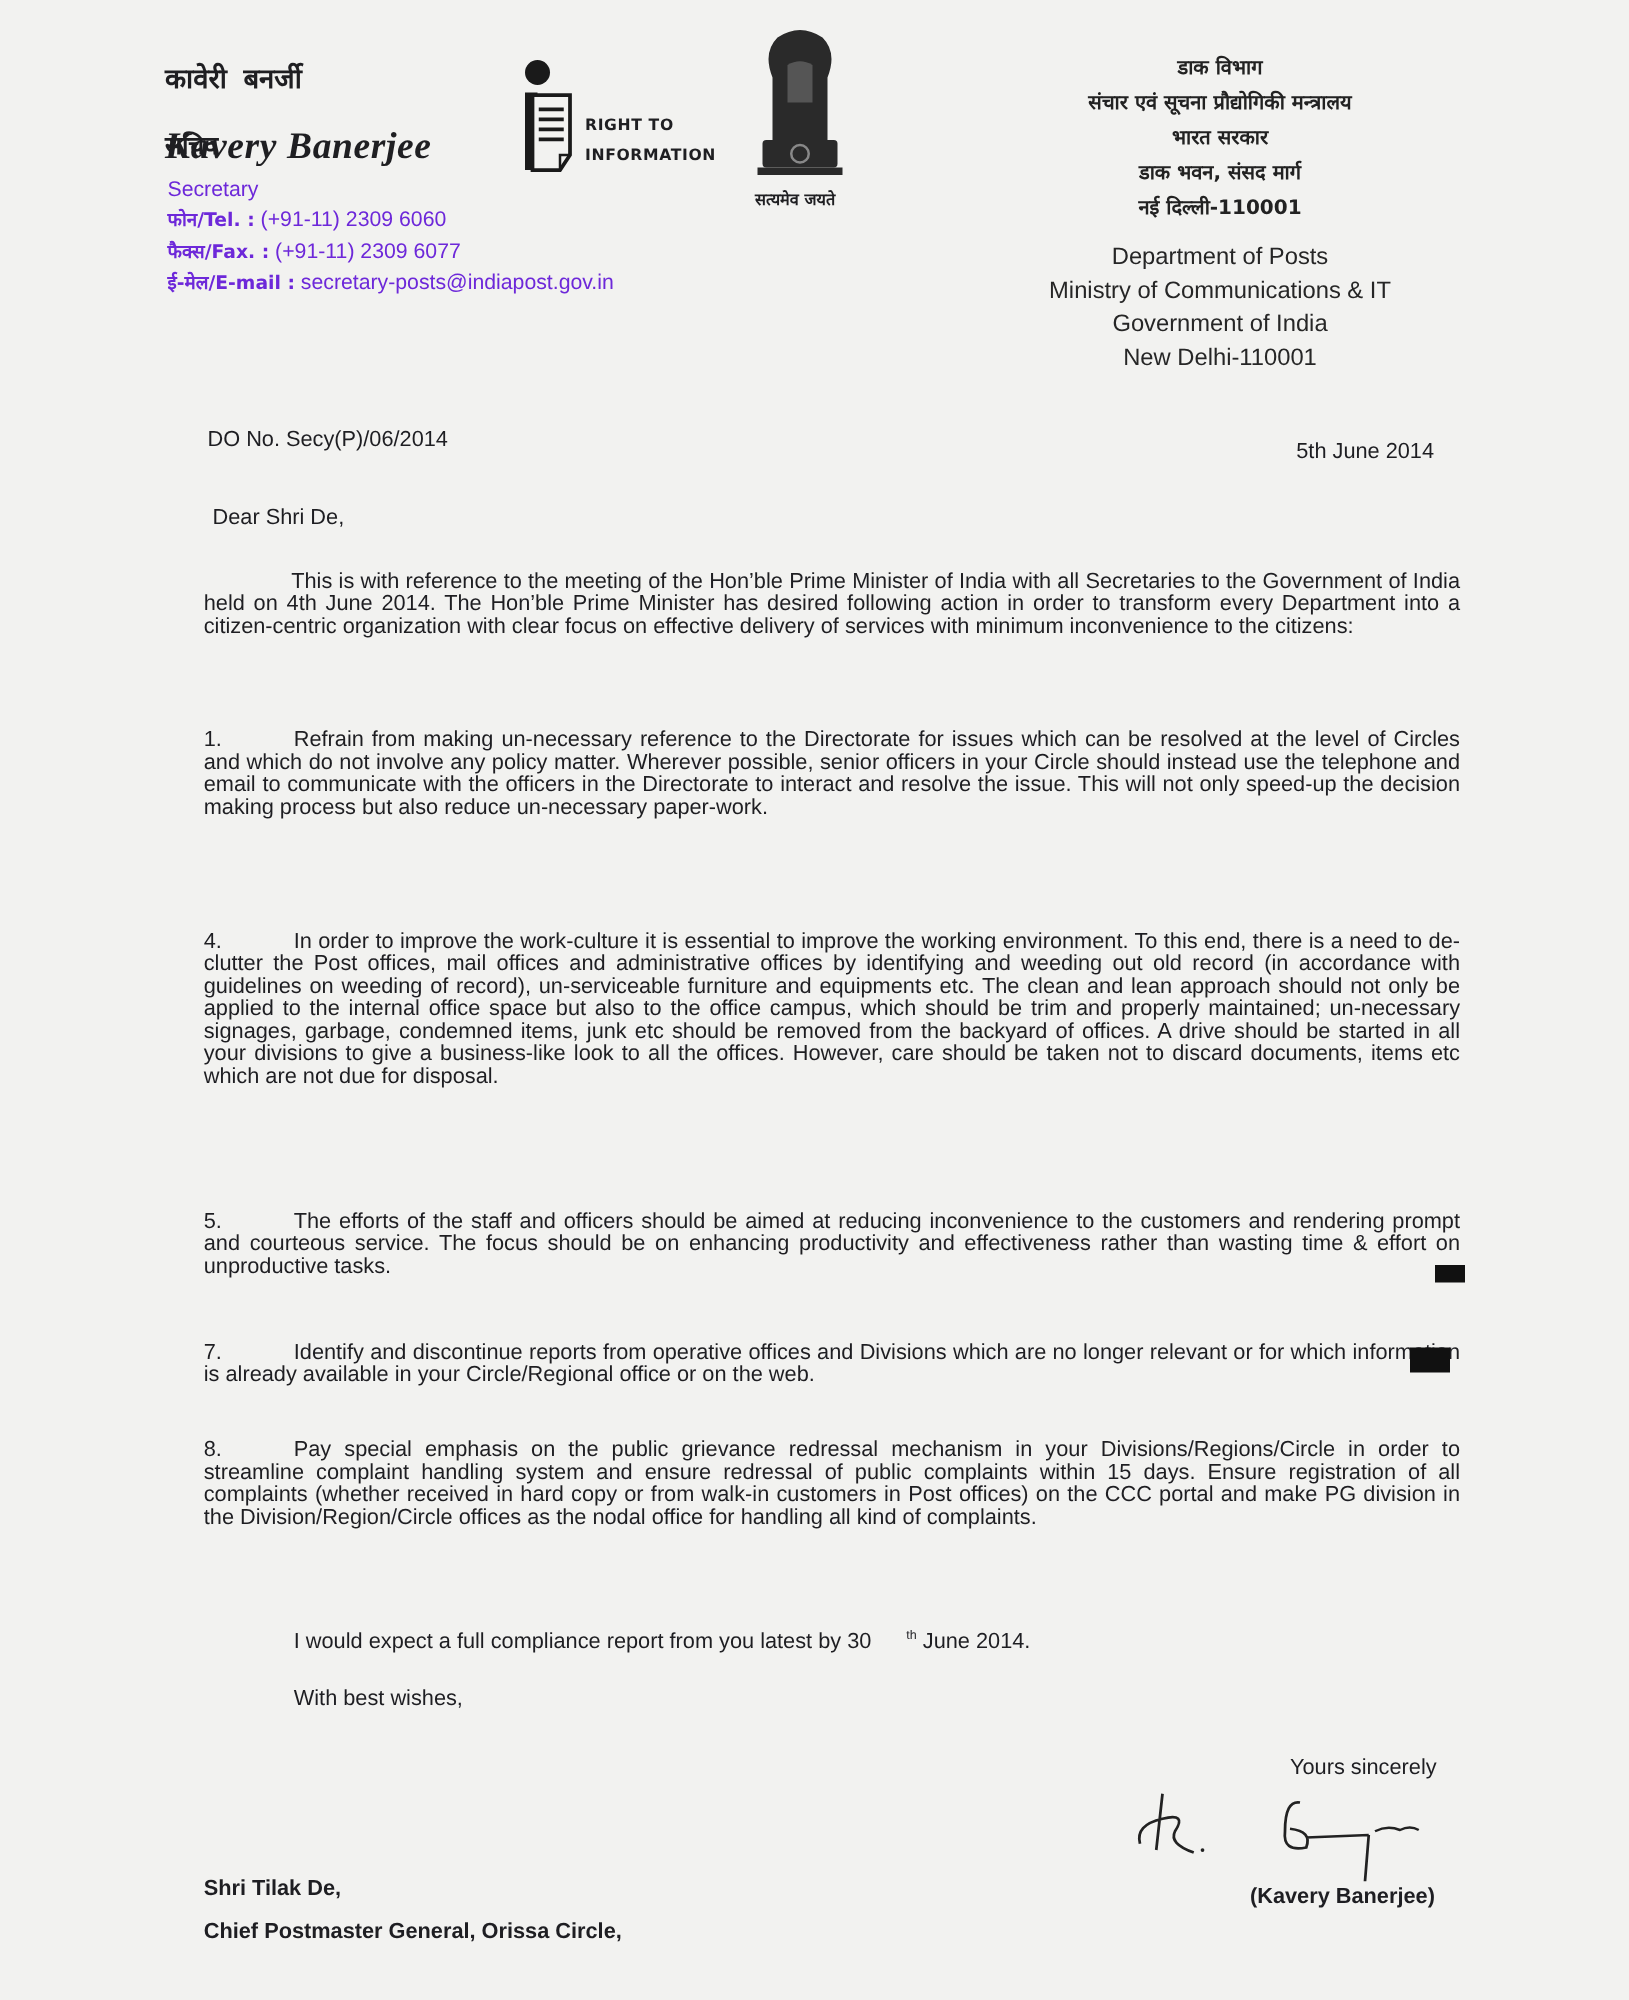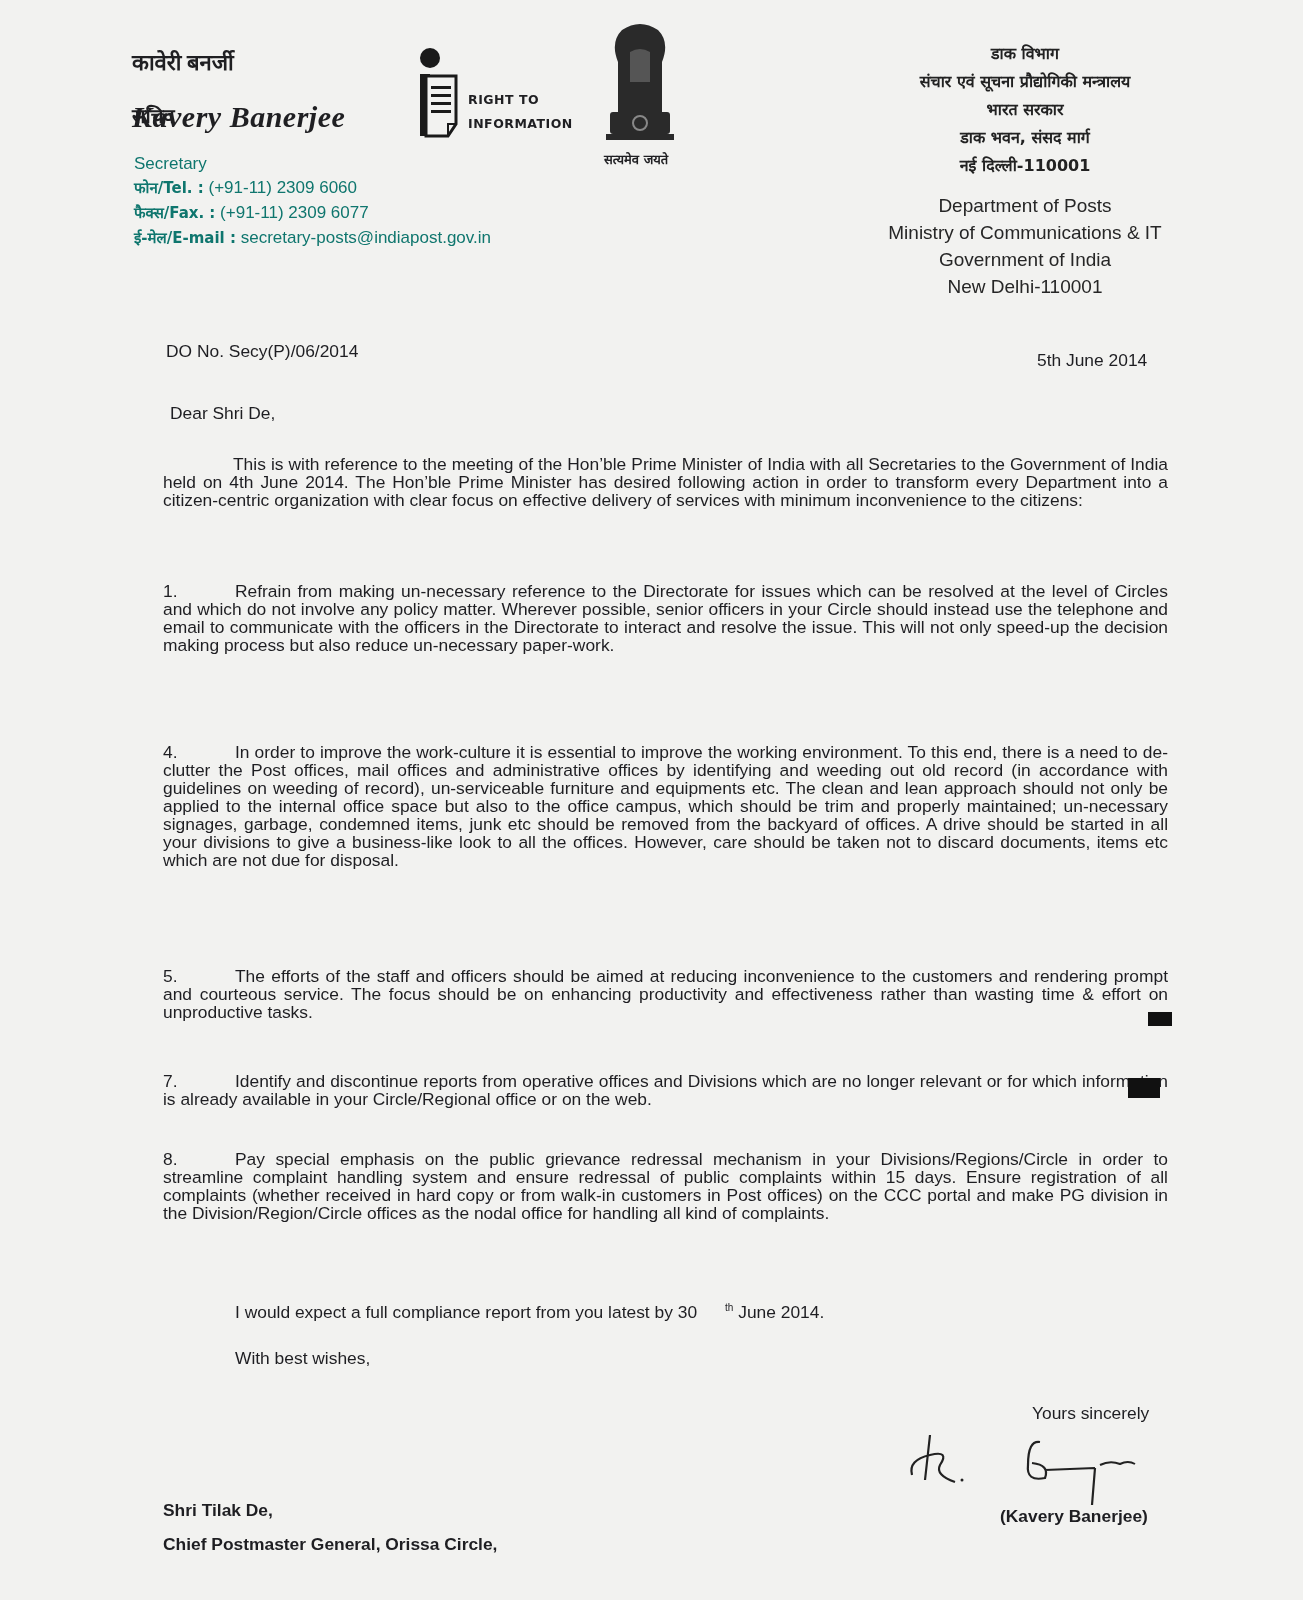--- a/index.html
+++ b/index.html
@@ -2,33 +2,33 @@
 <html><head>
 <meta charset="utf-8">
 <style>
   html, body { margin:0; padding:0; }
   body {
     width:1303px; height:1600px; background:#f2f2f0; position:relative; overflow:hidden;
     font-family:"Liberation Sans", sans-serif; color:#1f1f22;
   }
   .abs { position:absolute; }
   
-  .hin-name { left:132px; top:46px; font-family:Liberation Serif, serif; font-size:22px; font-weight:bold; }
+  .hin-name { left:132px; top:46px; font-family:Liberation Mono, monospace; font-size:22px; font-weight:bold; }
   .hin-title { left:132px; top:78px; font-family:Liberation Sans, sans-serif; font-size:20px; font-weight:bold;margin-top:24px; }
   .script-name { left:132px; top:100px; font-family:"Liberation Serif", serif; font-style:italic; font-weight:bold; font-size:30px; letter-spacing:0.5px; }
-  .contact { left:134px; font-size:17px; color:#0f766e;margin-top:12px; }
+  .contact { left:134px; font-size:17px; color:#6d28d9; }
   .contact .dev { font-family:"DejaVu Sans", sans-serif; font-weight:bold; font-size:15px; }
   
   .rti { left:420px; top:48px; width:150px; height:95px; }
   .rti-text { left:468px; top:88px; font-family:"DejaVu Sans", sans-serif; font-weight:bold; font-size:12.5px; line-height:24px; letter-spacing:0.5px; }
   
   .emblem { left:600px; top:22px; width:80px; height:130px; }
   .motto { left:604px; top:150px; font-family:"DejaVu Sans", sans-serif; font-size:13px; font-weight:bold; }
   
-  .addr { left:855px; width:340px; text-align:center; }
+  .addr { left:806px; width:340px; text-align:center; }
   .addr-hi { font-family:"DejaVu Sans", sans-serif; font-weight:bold; font-size:16px; color:#222; }
   .addr-en { font-size:19px; color:#262626; }
   
   .doc { font-family:"Liberation Sans", sans-serif; font-size:17.4px; color:#1e1e22; }
   .ref { left:166px; top:341px; }
   .date { left:1037px; top:350px; }
   .salutation { left:170px; top:403px; }
   .para { left:163px; width:1005px; text-align:justify; line-height:18px; }
   .para .indent { display:inline-block; width:70px; }
   .para .num { display:inline-block; width:72px; }

